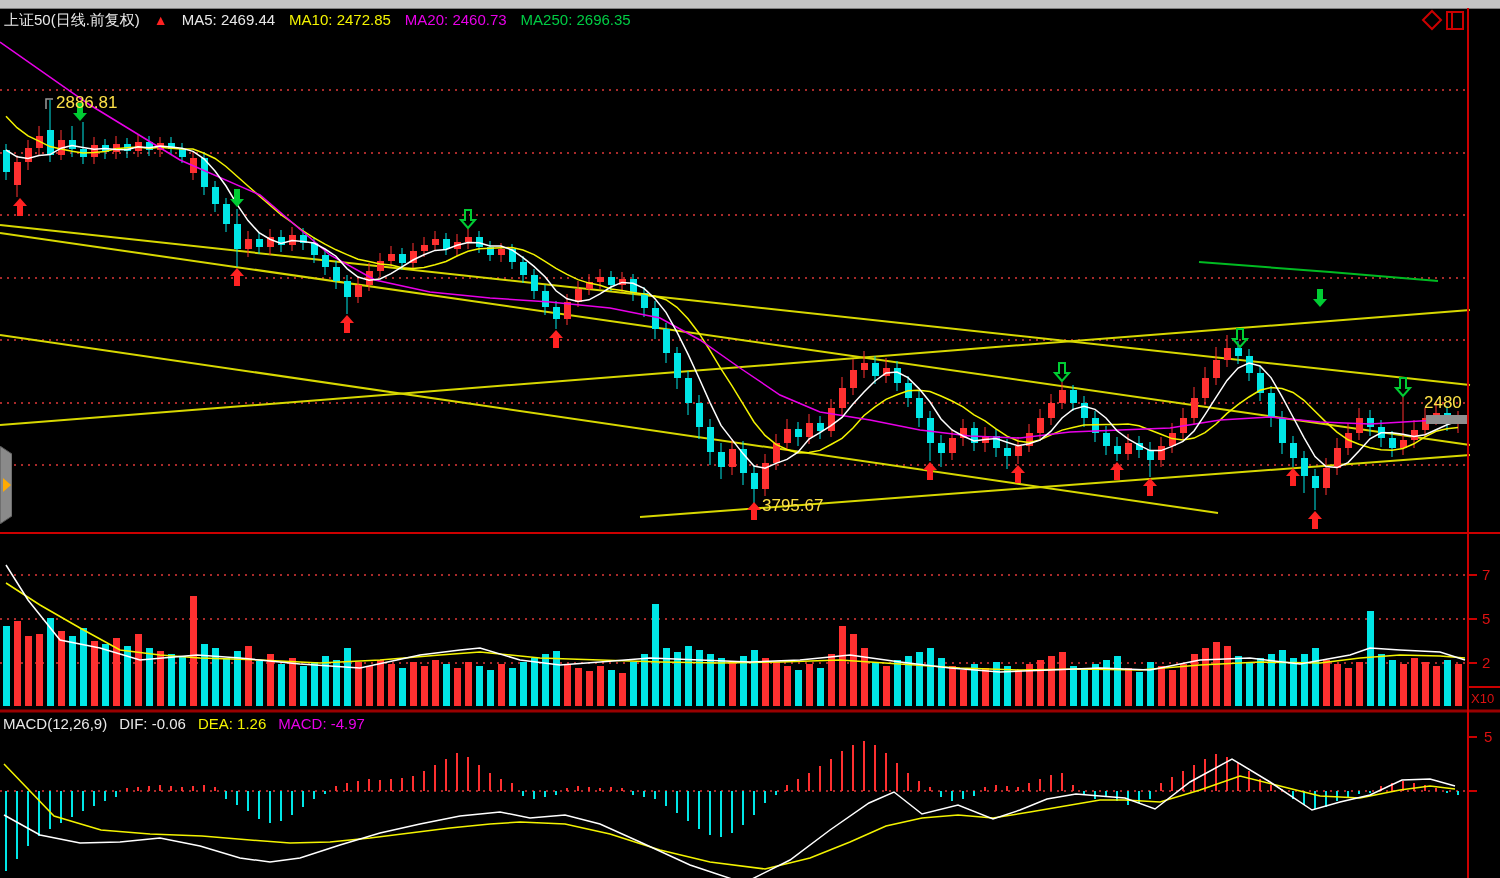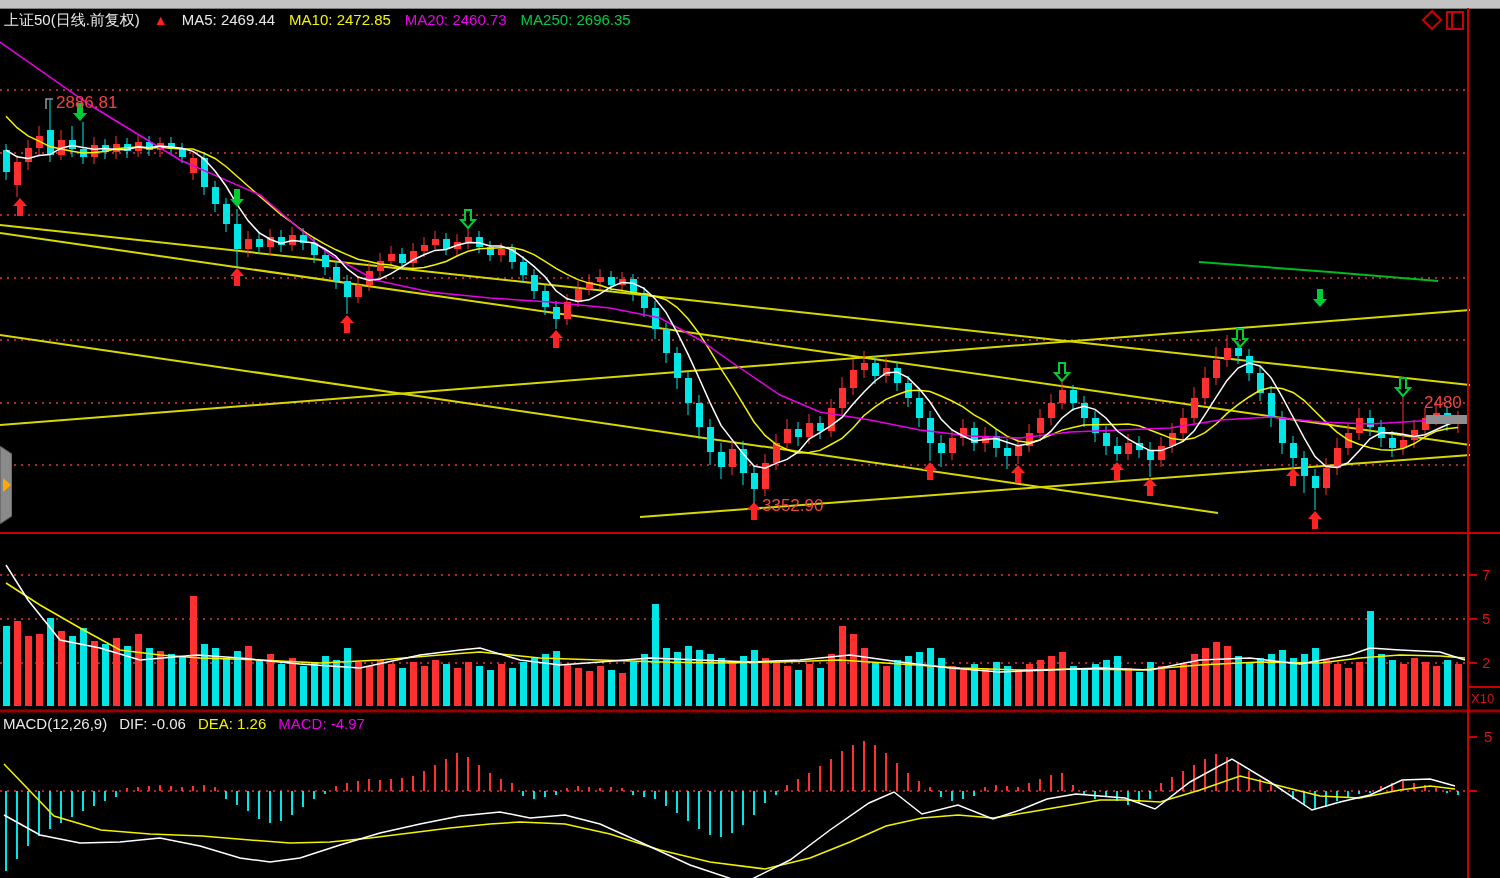--- a/index.html
+++ b/index.html
@@ -8,21 +8,21 @@
   #topstrip{position:absolute;left:0;top:0;width:1500px;height:8px;background:#c3c3c3;border-bottom:1px solid #7e7e7e;}
   #chartsvg{position:absolute;left:0;top:0;}
   .hdr{position:absolute;left:4px;top:11px;font-size:15px;white-space:nowrap;}
   .hdr span{margin-right:14px;}
   .t-white{color:#e8e8e8}.t-yellow{color:#f3f300}.t-magenta{color:#e800e8}.t-green{color:#00cc44}
   .uarr{color:#ff2222;font-size:14px;margin-right:4px;}
   .volhdr{position:absolute;left:3px;top:538px;font-size:15px;white-space:nowrap;}
   .volhdr span{margin-right:12px;}
   .macdhdr{position:absolute;left:3px;top:715px;font-size:15px;white-space:nowrap;}
   .macdhdr span{margin-right:12px;}
-  .pricelabel{position:absolute;font-size:17px;color:#ef4444;white-space:nowrap;}
+  .pricelabel{position:absolute;font-size:17px;color:#fde047;white-space:nowrap;}
   .axislabel{position:absolute;font-size:15px;color:#dd1111;white-space:nowrap;}
   #x10label{position:absolute;font-size:13px;color:#dd1111;}
   #lefttab{position:absolute;left:0;top:446px;width:12px;height:78px;}
 </style>
 </head>
 <body>
 
 <div id="stage">
   <div id="topstrip"></div>
 
@@ -633,21 +633,21 @@
         <rect x="1447" y="12" width="16" height="17" fill="none" stroke="#cc0000" stroke-width="2"></rect>
         <line x1="1452" y1="12" x2="1452" y2="29" stroke="#cc0000" stroke-width="2"></line>
       </g>
   </svg>
 
   <div class="hdr">
     <span class="t-white">上证50(日线.前复权)</span><span class="uarr">▲</span><span class="t-white">MA5: 2469.44</span><span class="t-yellow">MA10: 2472.85</span><span class="t-magenta">MA20: 2460.73</span><span class="t-green">MA250: 2696.35</span>
   </div>
 
   <div class="pricelabel" style="left:56px;top:93px;">2886.81</div>
-  <div class="pricelabel" style="left:762px;top:496px;">3352.90</div>
+  <div class="pricelabel" style="left:762px;top:496px;">3795.67</div>
   <div class="pricelabel" style="left:1424px;top:393px;text-align:center;">2480</div>
 
 
   <div class="macdhdr">
     <span class="t-white">MACD(12,26,9)</span><span class="t-white">DIF: -0.06</span><span class="t-yellow">DEA: 1.26</span><span class="t-magenta">MACD: -4.97</span>
   </div>
 
   <div class="axislabel" style="left:1482px;top:566px;">7</div>
   <div class="axislabel" style="left:1482px;top:610px;">5</div>
   <div class="axislabel" style="left:1482px;top:654px;">2</div>

